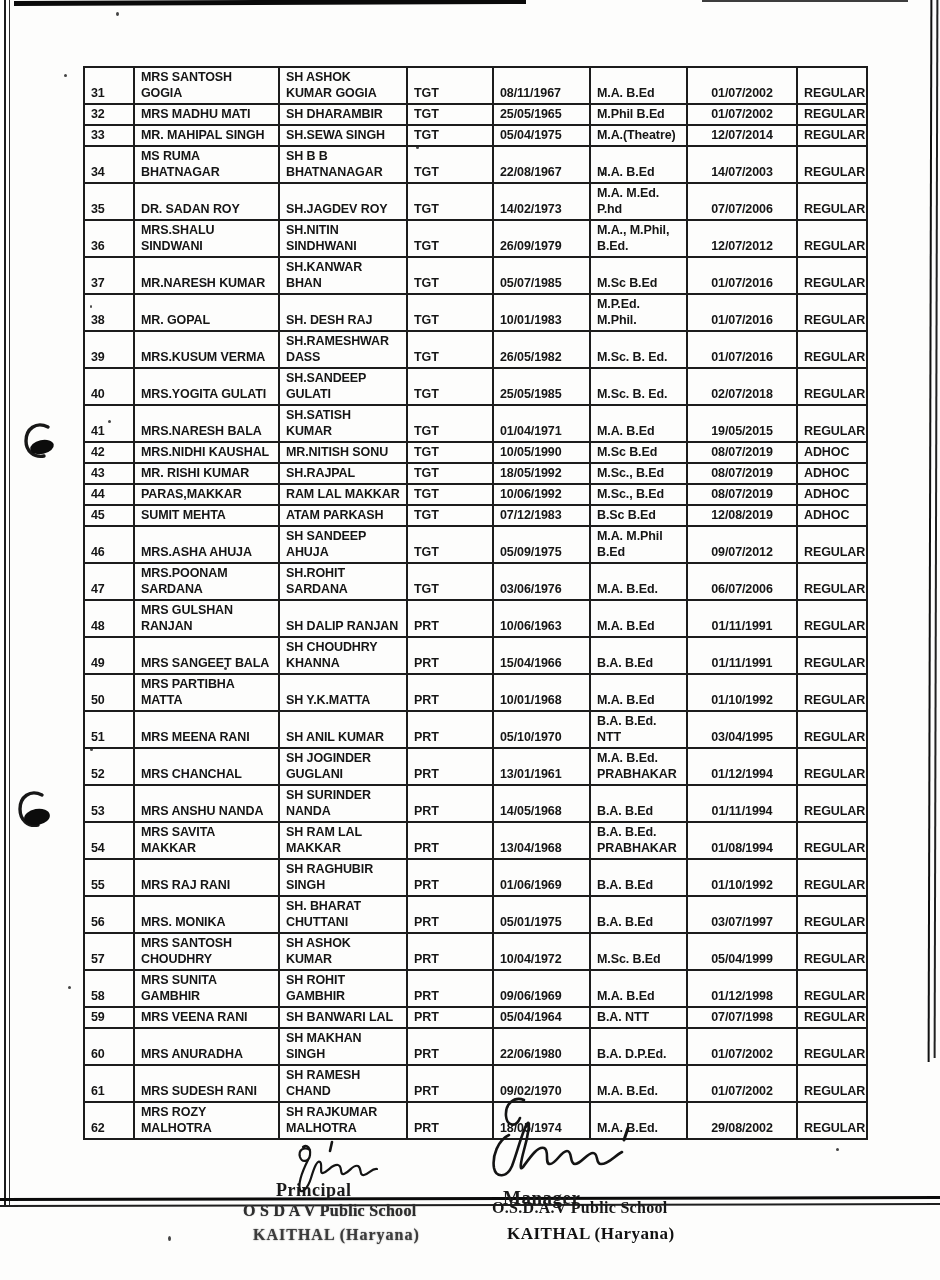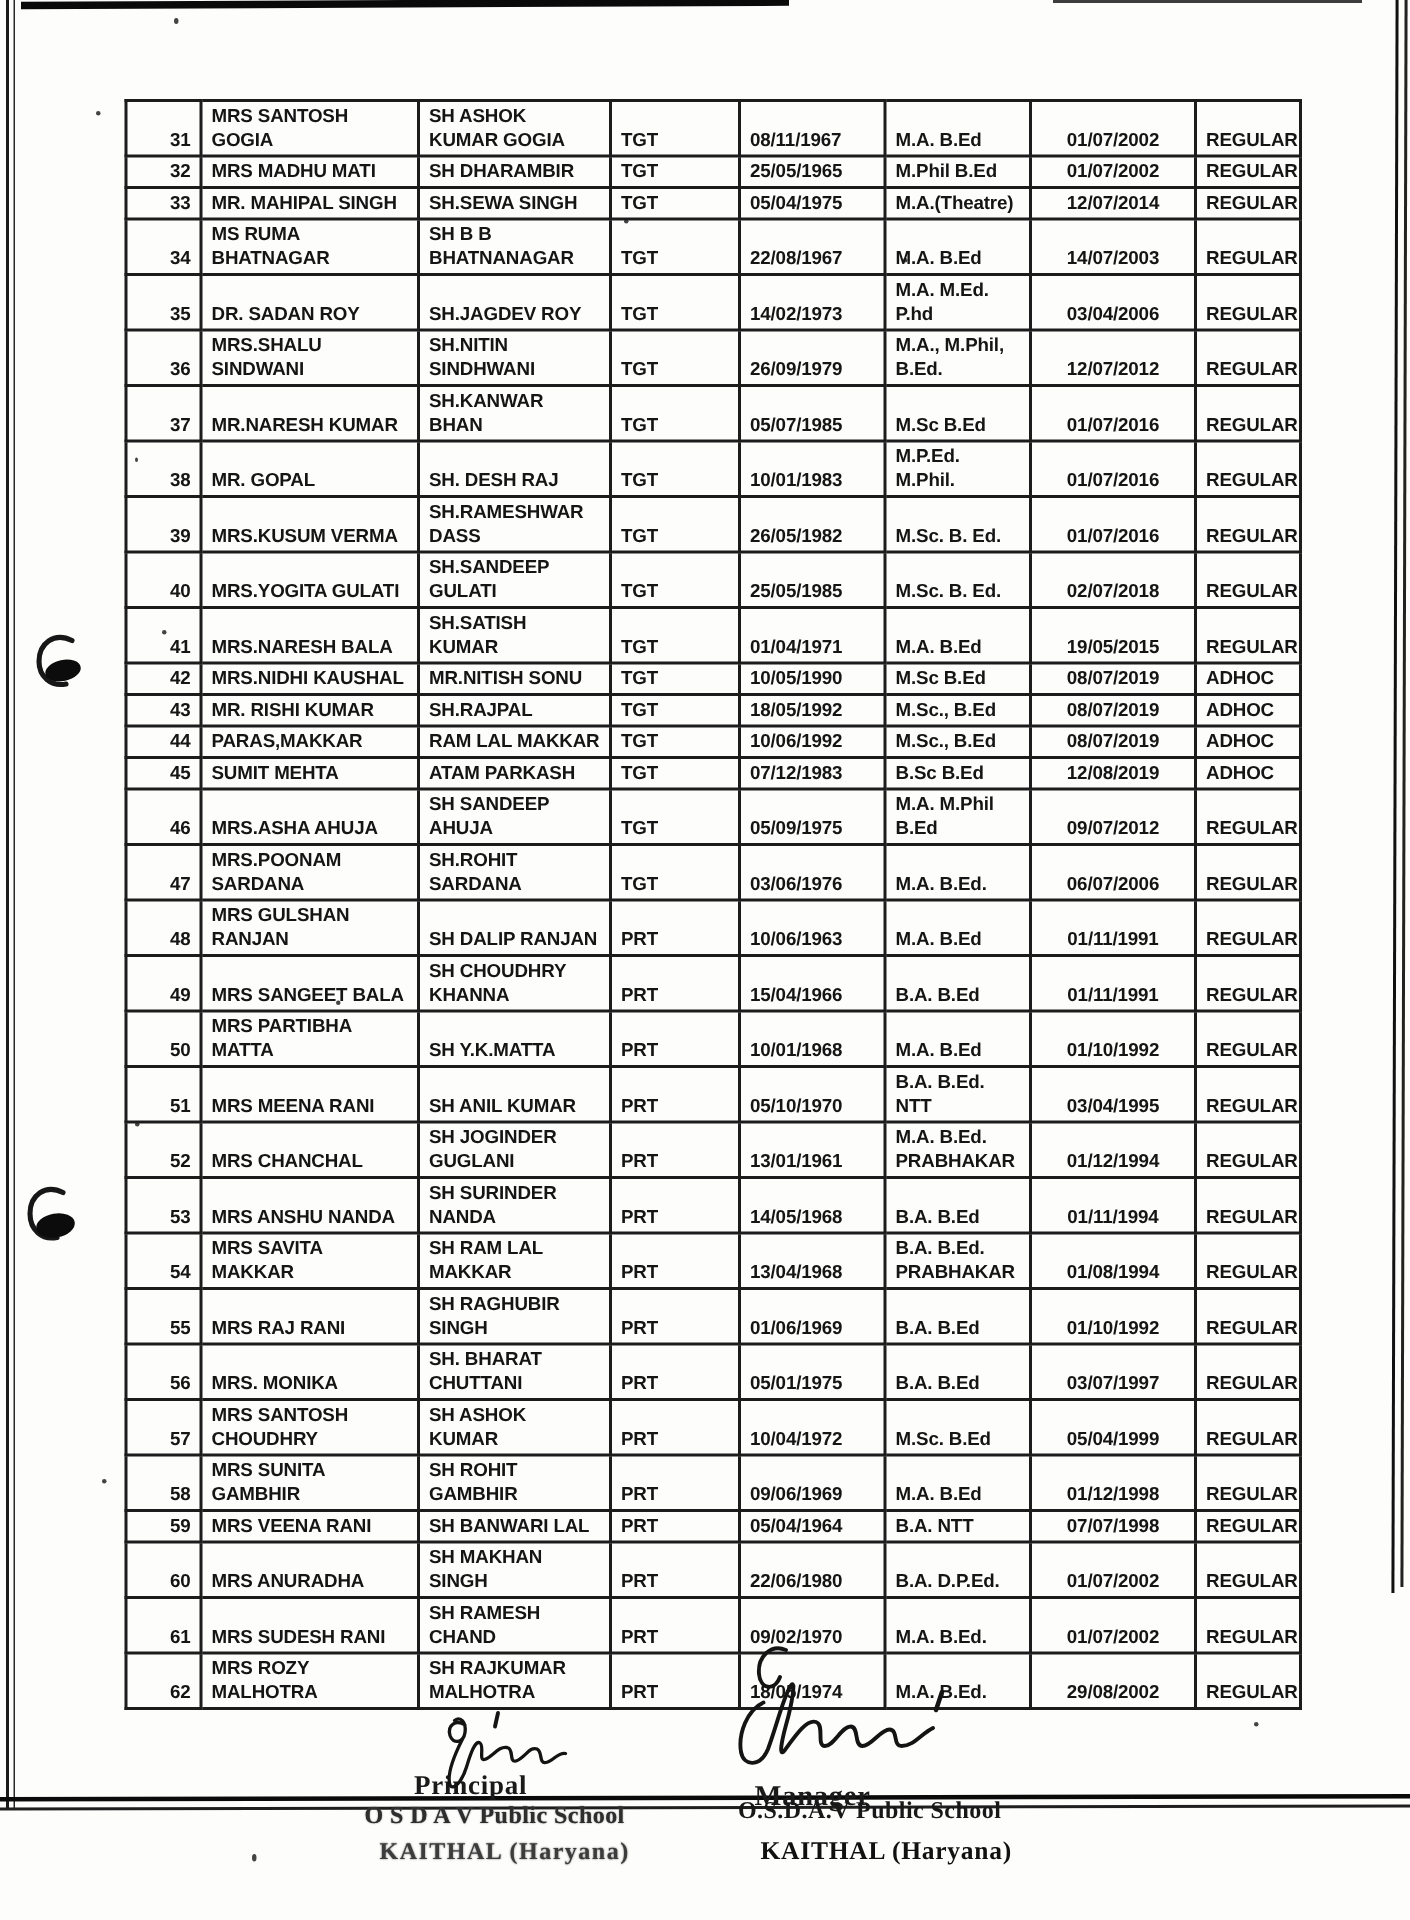--- a/index.html
+++ b/index.html
@@ -31,21 +31,21 @@
     color:#151515;
   }
   table.staff td{
     border:2px solid #1c1c1c;
     vertical-align:bottom;
     padding:1px 6px 2px;
     line-height:16px;
     white-space:pre-line;
     overflow:hidden;
   }
-  td.c-sr{text-align:right;padding-right:10px;}
+  td.c-sr{text-align:left;padding-right:10px;}
   td.c-name{padding-left:7px;}
   td.c-father{padding-left:7px;}
   td.c-desig{padding-left:10px;}
   td.c-dob{text-align:left;padding-right:10px;}
   td.c-qual{vertical-align:top;padding-left:6px;}
   td.c-doj{text-align:center;padding-right:8px;}
   td.c-status{padding-left:7px;}
   td.top{vertical-align:top;}
   
   .sig-label{
@@ -151,21 +151,21 @@
       <td class="c-status">REGULAR</td>
     </tr>
         <tr>
       <td class="c-sr">35</td>
       <td class="c-name">DR. SADAN ROY</td>
       <td class="c-father">SH.JAGDEV ROY</td>
       <td class="c-desig">TGT</td>
       <td class="c-dob">14/02/1973</td>
       <td class="c-qual">M.A. M.Ed.
 P.hd</td>
-      <td class="c-doj">03/04/2006</td>
+      <td class="c-doj">07/07/2006</td>
       <td class="c-status">REGULAR</td>
     </tr>
         <tr>
       <td class="c-sr">36</td>
       <td class="c-name">MRS.SHALU
 SINDWANI</td>
       <td class="c-father">SH.NITIN
 SINDHWANI</td>
       <td class="c-desig">TGT</td>
       <td class="c-dob">26/09/1979</td>

